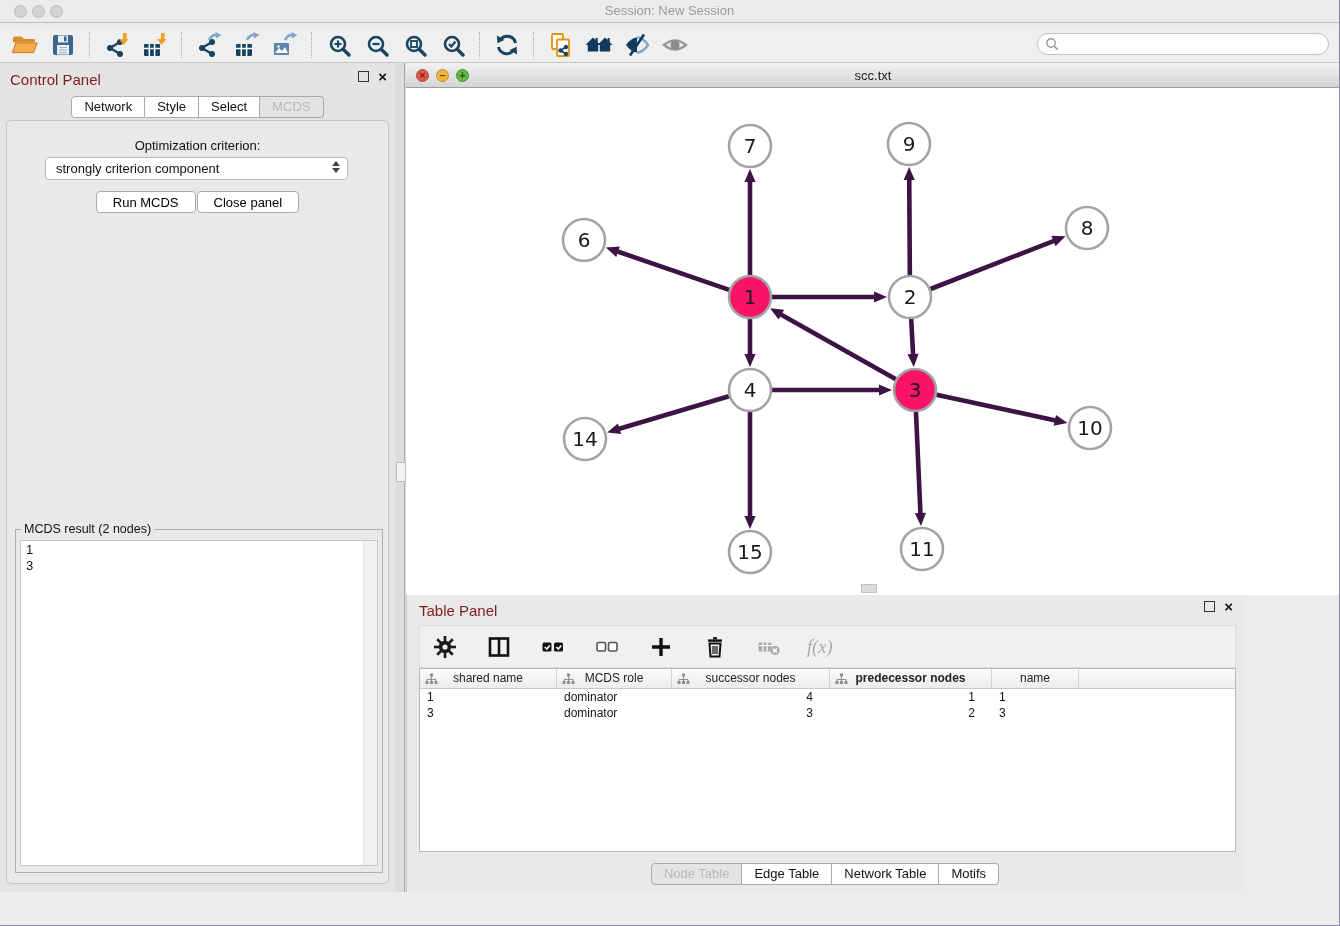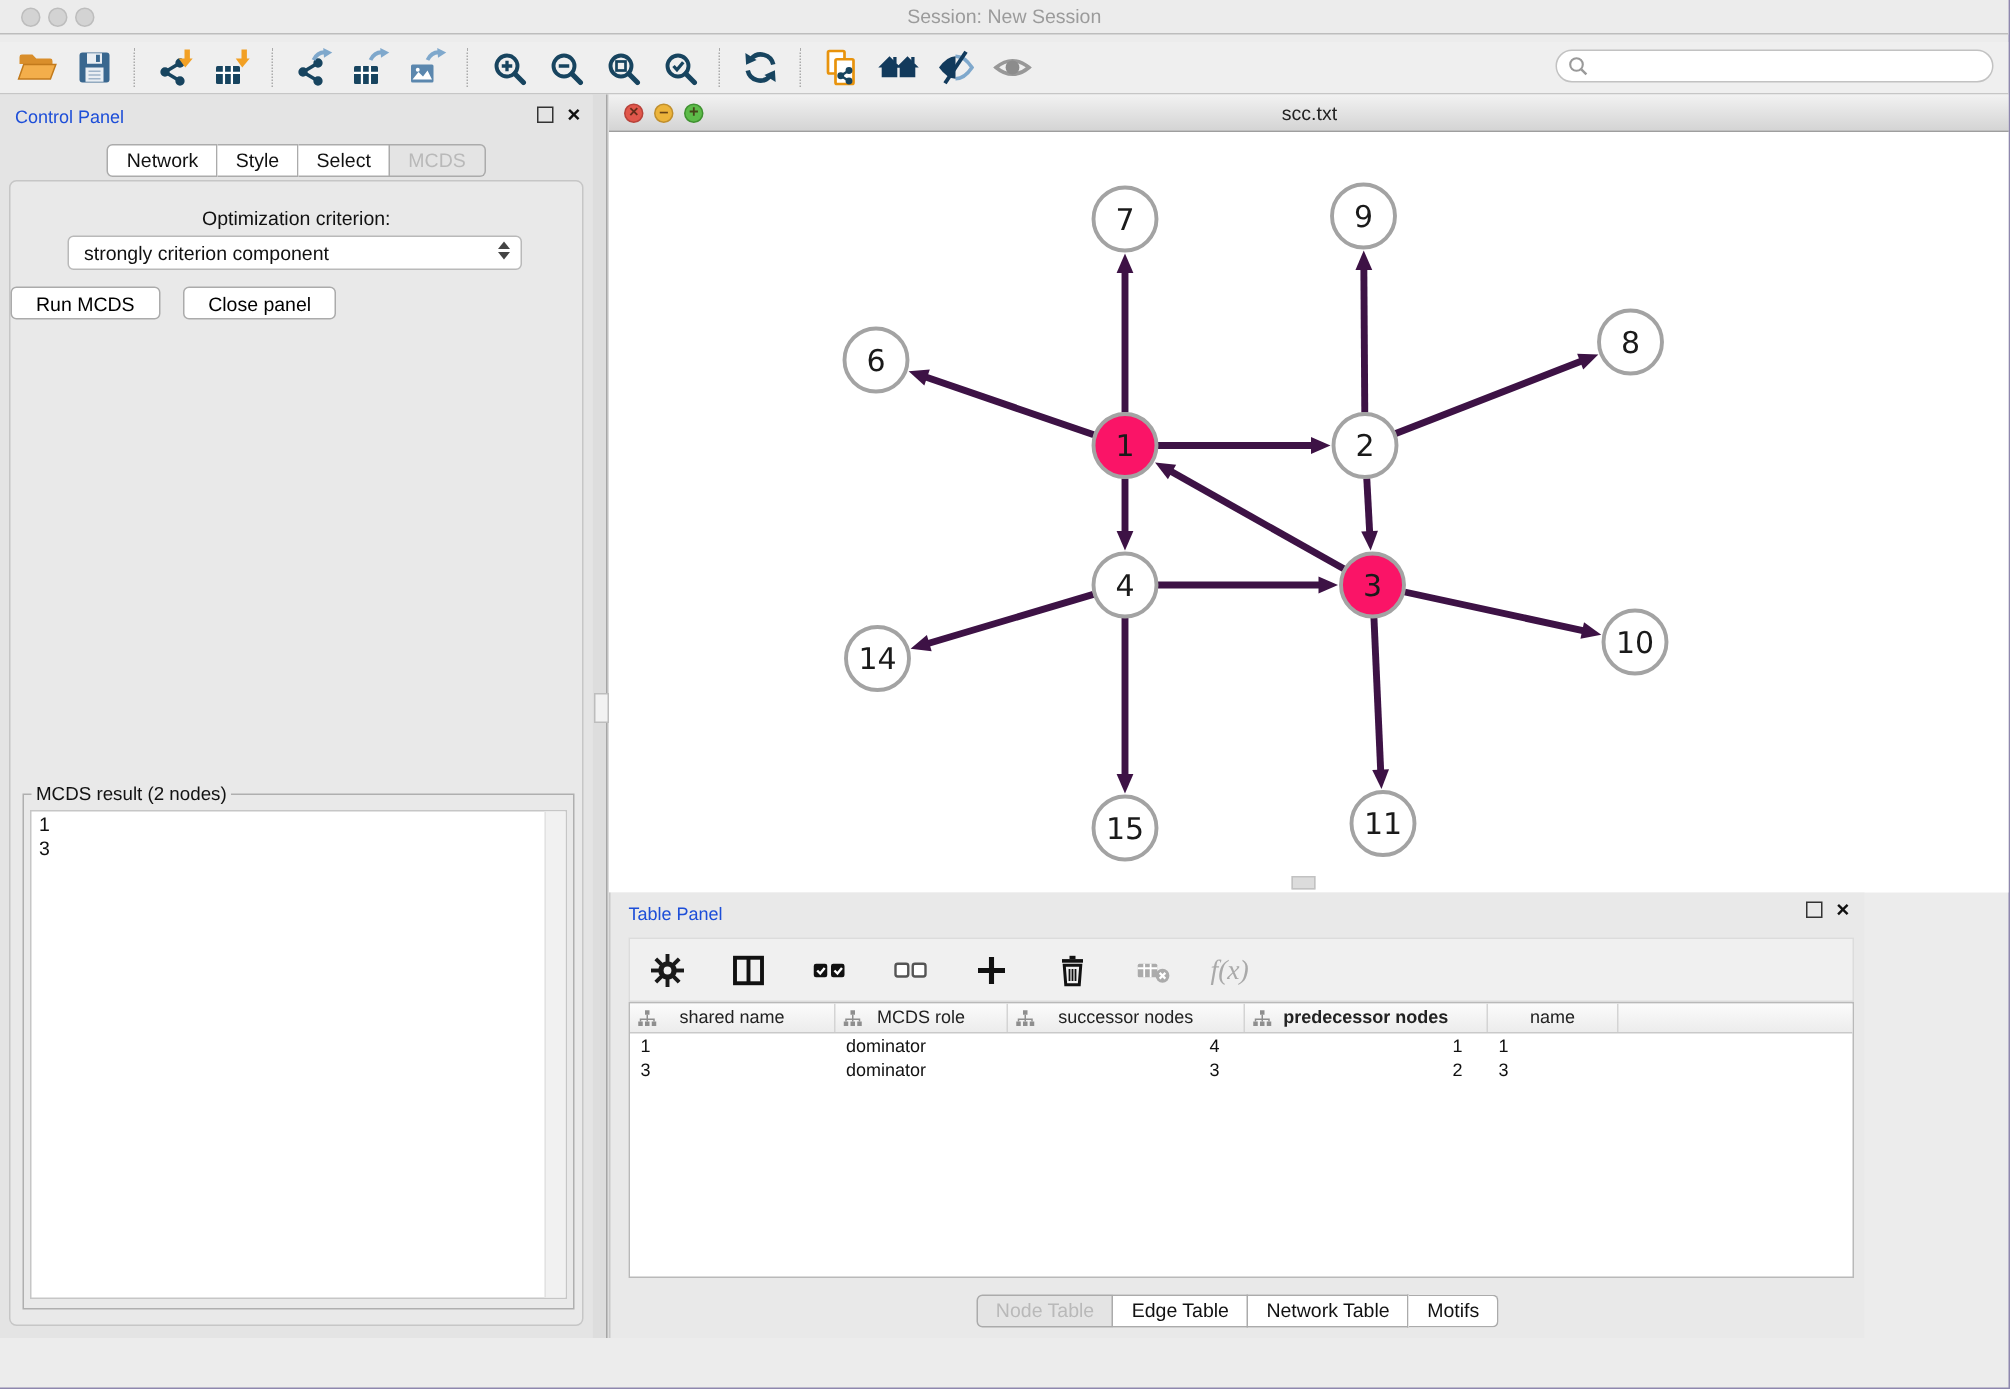--- a/index.html
+++ b/index.html
@@ -11,42 +11,42 @@
   .tl{position:absolute;top:4.5px;width:13px;height:13px;border-radius:50%;box-sizing:border-box;}
   .tl.gray{background:#D3D3D3;border:1px solid #BDBDBD;}
   .win-title{position:absolute;left:0;right:0;top:3px;text-align:center;font-size:13px;color:#9B9B9B;}
   
   .toolbar{position:absolute;left:0;top:28px;width:100%;height:35px;background:#EFEFEF;border-bottom:1px solid #C6C6C6;display:flex;align-items:center;padding-left:6px;box-sizing:border-box;}
   .tb-btn{width:34px;height:30px;display:flex;align-items:center;justify-content:center;flex:0 0 auto;margin:0 2px;}
   .tb-sep{width:1px;height:26px;margin:0 7px;border-left:1px dotted #ABABAB;flex:0 0 auto;}
   .searchbox{position:absolute;right:10px;top:33px;width:292px;height:22px;background:#fff;border:1px solid #C2C2C2;border-radius:12px;display:flex;align-items:center;padding-left:7px;box-sizing:border-box;}
   .searchbox input{border:none;outline:none;flex:1;font-size:12px;background:transparent;}
   
-  .panel-title{font-size:12px;color:#1d4ed8;text-align:right;}
+  .panel-title{font-size:15px;color:#7f1d1d;text-align:right;}
   .float-ico{width:9px;height:9px;border:1.5px solid #333;display:inline-block;}
   .close-ico{font-size:15px;font-weight:bold;color:#111;line-height:9px;}
   
   .left-panel{position:absolute;left:0;top:63px;width:395px;height:829px;background:#E4E4E4;}
   .cp-header{position:absolute;left:0;top:0;width:100%;height:30px;}
   .cp-header .panel-title{position:absolute;left:10px;top:8px;}
   .hdr-icons{position:absolute;right:8px;top:8px;display:flex;gap:9px;align-items:center;}
   .seg{display:flex;}
   .seg .s{height:20px;line-height:20px;padding:0 12px;background:#fff;border:1px solid #ABABAB;border-left:none;font-size:13px;cursor:default;}
   .seg .s:first-child{border-left:1px solid #ABABAB;border-radius:4px 0 0 4px;}
   .seg .s:last-child{border-radius:0 4px 4px 0;}
   .seg .s.active{background:#E4E4E4;color:#B9B9B9;}
   .cp-tabs{position:absolute;left:0;right:0;top:33px;display:flex;justify-content:center;}
   .cp-body{position:absolute;left:6px;right:6px;top:57px;bottom:8px;background:#E9E9E9;border:1px solid #C6C6C6;border-radius:5px;}
   .opt-label{position:absolute;left:0;right:0;top:17px;text-align:center;font-size:13px;}
   .dropdown{position:absolute;left:38px;right:40px;top:36px;height:23px;background:#fff;border:1px solid #B9B9B9;border-radius:4px;font-size:13px;display:flex;align-items:center;padding-left:10px;box-sizing:border-box;}
   .stepper{position:absolute;right:7px;top:3px;display:flex;flex-direction:column;gap:2px;}
   .stepper i{width:0;height:0;border-left:4px solid transparent;border-right:4px solid transparent;}
   .stepper .up{border-bottom:5px solid #444;}
   .stepper .dn{border-top:5px solid #444;}
-  .btn-row{position:absolute;left:0;right:0;top:70px;display:flex;gap:15px;}
+  .btn-row{position:absolute;left:0;right:0;top:70px;display:flex;justify-content:center;gap:1px;}
   .mac-btn{height:22px;background:#fff;border:1px solid #ABABAB;border-radius:4px;font-size:13px;padding:0 16px;font-family:"Liberation Sans",sans-serif;}
   .fieldset{position:absolute;left:8px;right:5px;top:372px;bottom:10px;border:1px solid #AFAFAF;margin-top:36px;}
   .fieldset .legend{position:absolute;top:-8px;left:5px;background:#E9E9E9;padding:0 3px;font-size:12.5px;}
   .result-area{position:absolute;left:4px;right:4px;top:10px;bottom:6px;background:#fff;border:1px solid #C6C6C6;font-size:13px;}
   .result-area .line{padding:1px 0 0 5px;}
   .result-scroll{position:absolute;right:0;top:0;bottom:0;width:13px;background:#F1F1F1;border-left:1px solid #E2E2E2;}
   
   .vsplit{position:absolute;left:395px;top:63px;width:11px;height:829px;background:#DDDDDD;}
   .vsplit .line{position:absolute;left:9px;top:0;bottom:0;width:1px;background:#A6A6A6;}
   .vsplit .grip{position:absolute;left:1px;top:399px;width:8px;height:18px;background:#F2F2F2;border:1px solid #BDBDBD;}

